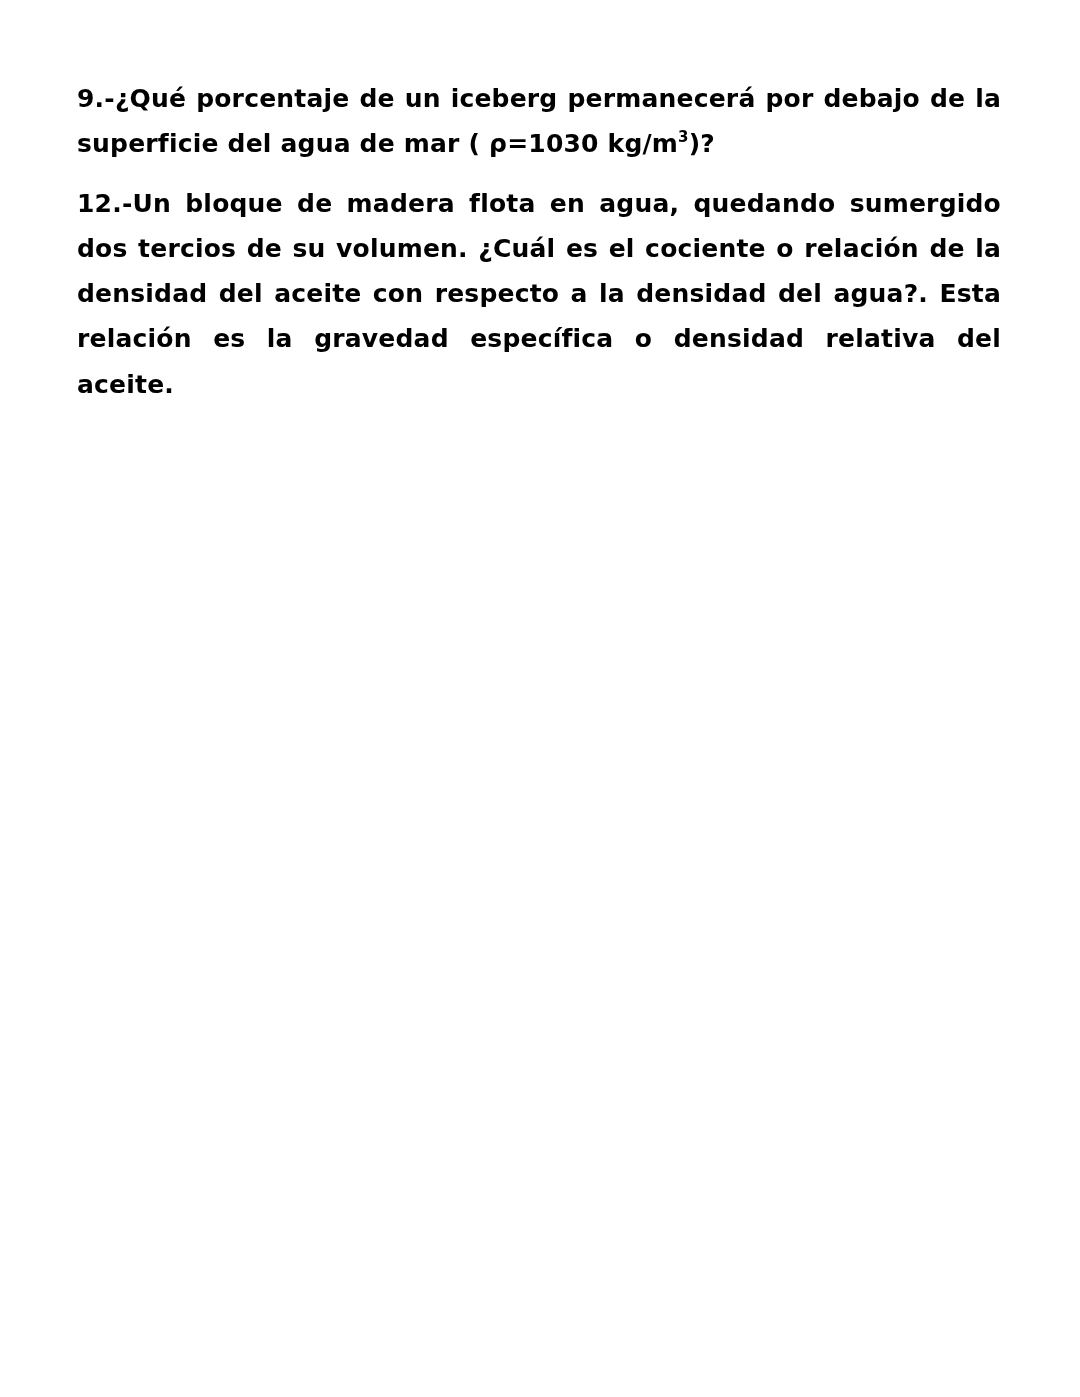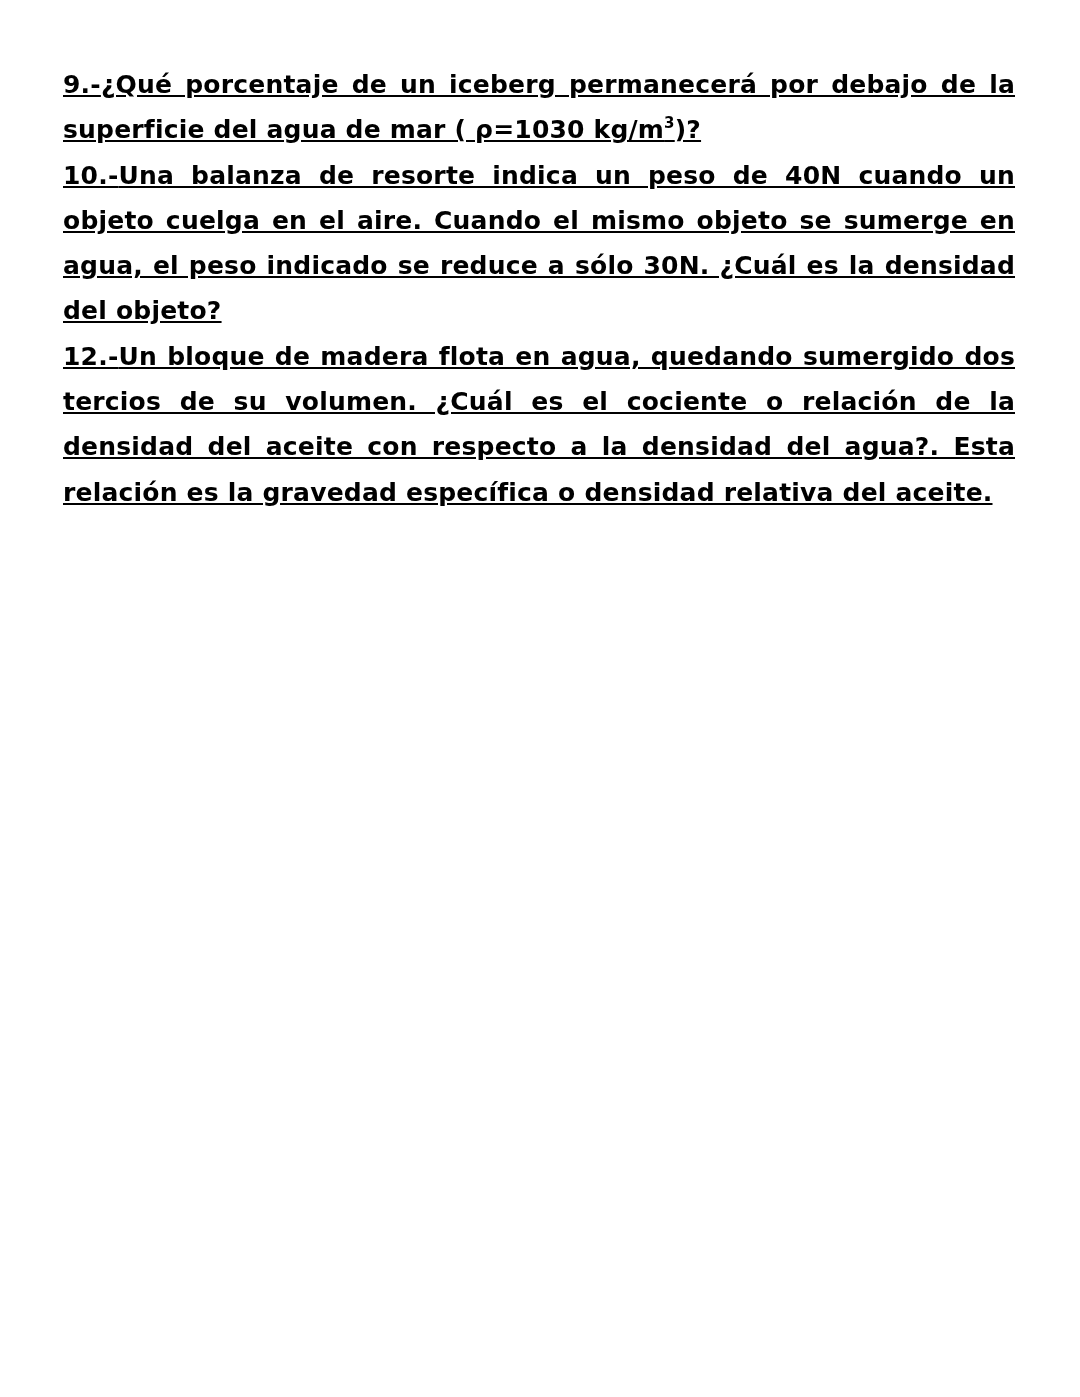--- a/index.html
+++ b/index.html
@@ -19,31 +19,29 @@
       top: 62px;
       width: 952px;
       font-family: "DejaVu Sans", sans-serif;
       font-weight: bold;
       font-size: 25px;
       line-height: 45.3px;
       color: #000000;
       letter-spacing: 0.2px;
     }
     .problem {
-      margin: 0;
+      margin: 14px;
       text-align: justify;
       text-align-last: left;
-      text-decoration: underline;
     }
     sup {
       font-size: 15px;
       line-height: 0;
       vertical-align: 10px;
     }
   </style>
 </head>
 <body>
 
 <div class="page">
   <p class="problem"><span>9.-</span><span>¿Qué porcentaje de un iceberg permanecerá por debajo de la superficie del agua de mar ( ρ=1030 kg/m</span><sup>3</sup><span>)?</span></p>
-  <p class="problem"><span>10.-</span><span>Una balanza de resorte indica un peso de 40N cuando un objeto cuelga en el aire. Cuando el mismo objeto se sumerge en agua, el peso indicado se reduce a sólo 30N. ¿Cuál es la densidad del objeto?</span></p>
   <p class="problem"><span>12.-</span><span>Un bloque de madera flota en agua, quedando sumergido dos tercios de su volumen. ¿Cuál es el cociente o relación de la densidad del aceite con respecto a la densidad del agua?. Esta relación es la gravedad específica o densidad relativa del aceite.</span></p>
 </div>
 
 </body></html>

